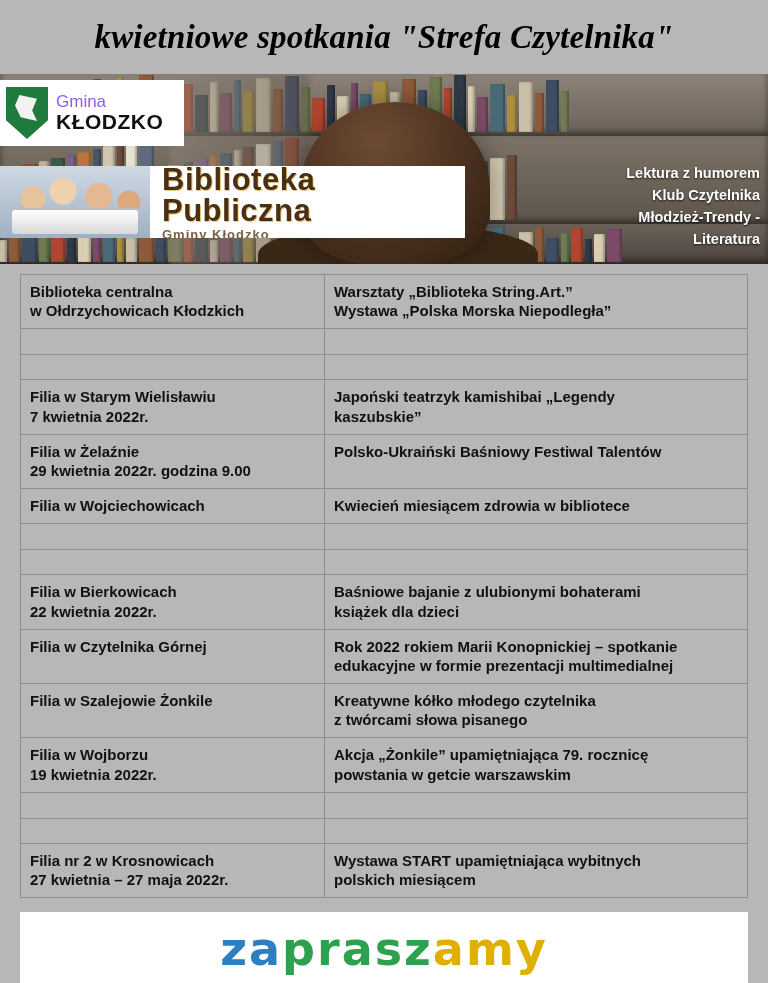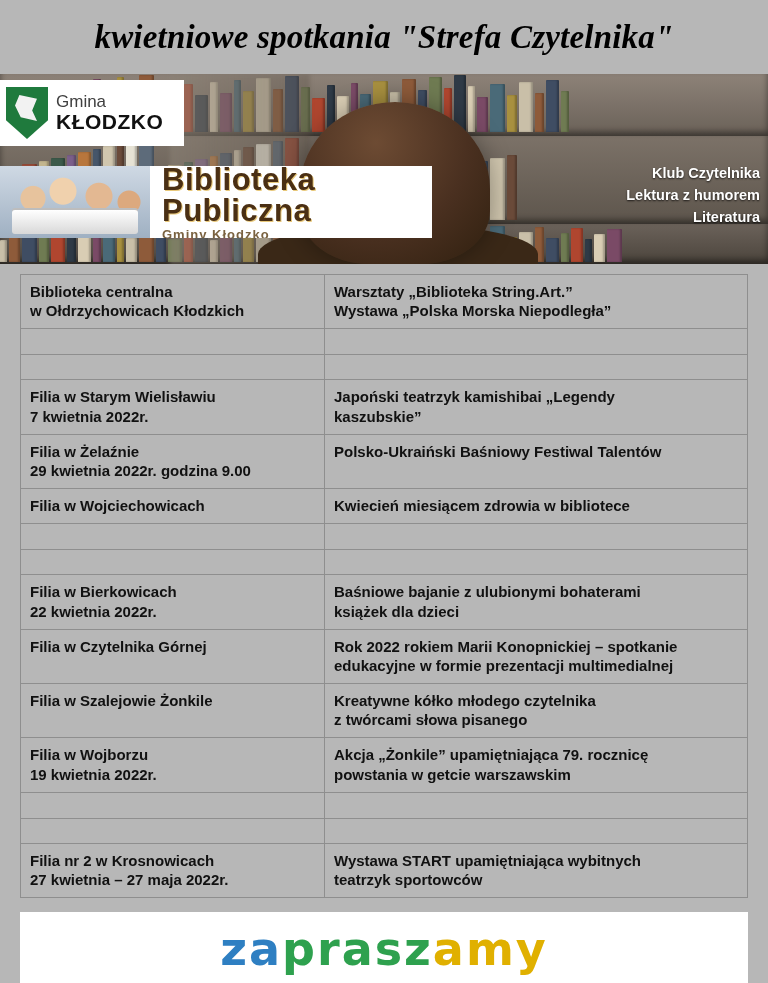--- a/index.html
+++ b/index.html
@@ -113,28 +113,28 @@
   }
   .coat::after {
     content: "";
     position: absolute;
     left: 9px; top: 8px;
     width: 22px; height: 26px;
     background: #f2f2f2;
     clip-path: polygon(20% 0, 100% 14%, 78% 60%, 100% 100%, 26% 86%, 0 40%);
   }
   .logo-gmina .txt { line-height: 1.05; }
-  .logo-gmina .t1 { font-size: 17px; color: #404040; }
+  .logo-gmina .t1 { font-size: 17px; color: #8b5cf6; }
   .logo-gmina .t2 { font-size: 21px; font-weight: bold; color: #111; letter-spacing: .5px; }
 
   
   .logo-biblio {
     position: absolute;
     left: 0; top: 92px;
-    width: 432px; height: 72px;
+    width: 465px; height: 72px;
     background: #ffffff;
     display: flex;
     align-items: center;
     overflow: hidden;
   }
   .kids {
     width: 150px; height: 72px;
     flex: none;
     background:
       radial-gradient(circle at 22% 45%, #e7c39d 0 12px, transparent 13px),
@@ -400,22 +400,23 @@
 
   <div class="logo-biblio">
     <div class="kids"></div>
     <div class="biblio-text">
       <div class="b1">Biblioteka Publiczna</div>
       <div class="b2">Gminy Kłodzko</div>
     </div>
   </div>
 
   <div class="topics">
+    <div>Lektura z humorem</div>
     <div>Klub Czytelnika</div>
-    <div>Lektura z humorem</div>
+    <div>Młodzież-Trendy -</div>
     <div>Literatura</div>
 
   </div>
 </div>
 
 <div class="table-wrap">
   <table class="events">
     <tbody id="schedule-body">
         <tr>
           <td class="place">
@@ -516,21 +517,21 @@
           <td></td>
           <td></td>
         </tr>
         <tr>
           <td class="place">
             <span class="sub">Filia nr 2 w Krosnowicach</span>
             <span class="sub">27 kwietnia – 27 maja 2022r.</span>
           </td>
           <td class="event">
             <span class="sub">Wystawa START upamiętniająca wybitnych</span>
-            <span class="sub">teatrzyk sportowców</span>
+            <span class="sub">polskich miesiącem</span>
           </td>
         </tr>
       </tbody>
   </table>
 </div>
 
 <div class="footer">
   <div class="zapraszamy" id="zapraszamy"><span style="color:#2e7fc2">z</span><span style="color:#2e7fc2">a</span><span style="color:#2ea14e">p</span><span style="color:#2ea14e">r</span><span style="color:#2ea14e">a</span><span style="color:#2ea14e">s</span><span style="color:#2ea14e">z</span><span style="color:#e0b000">a</span><span style="color:#e0b000">m</span><span style="color:#e0b000">y</span></div>
 </div>
 

